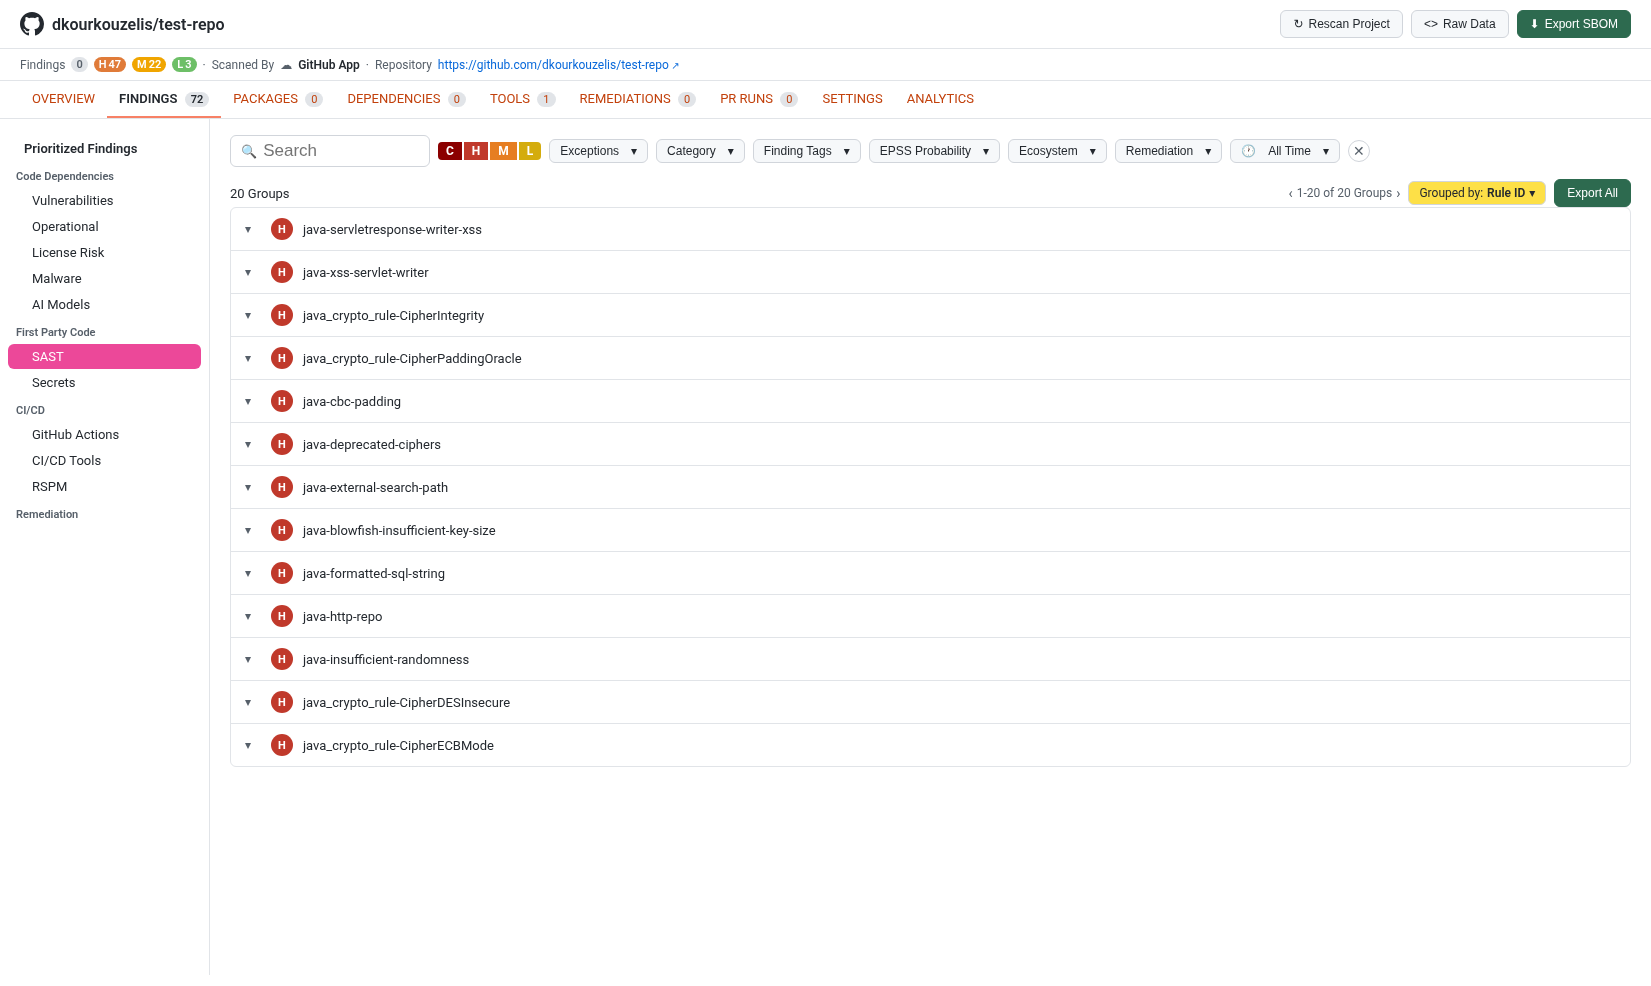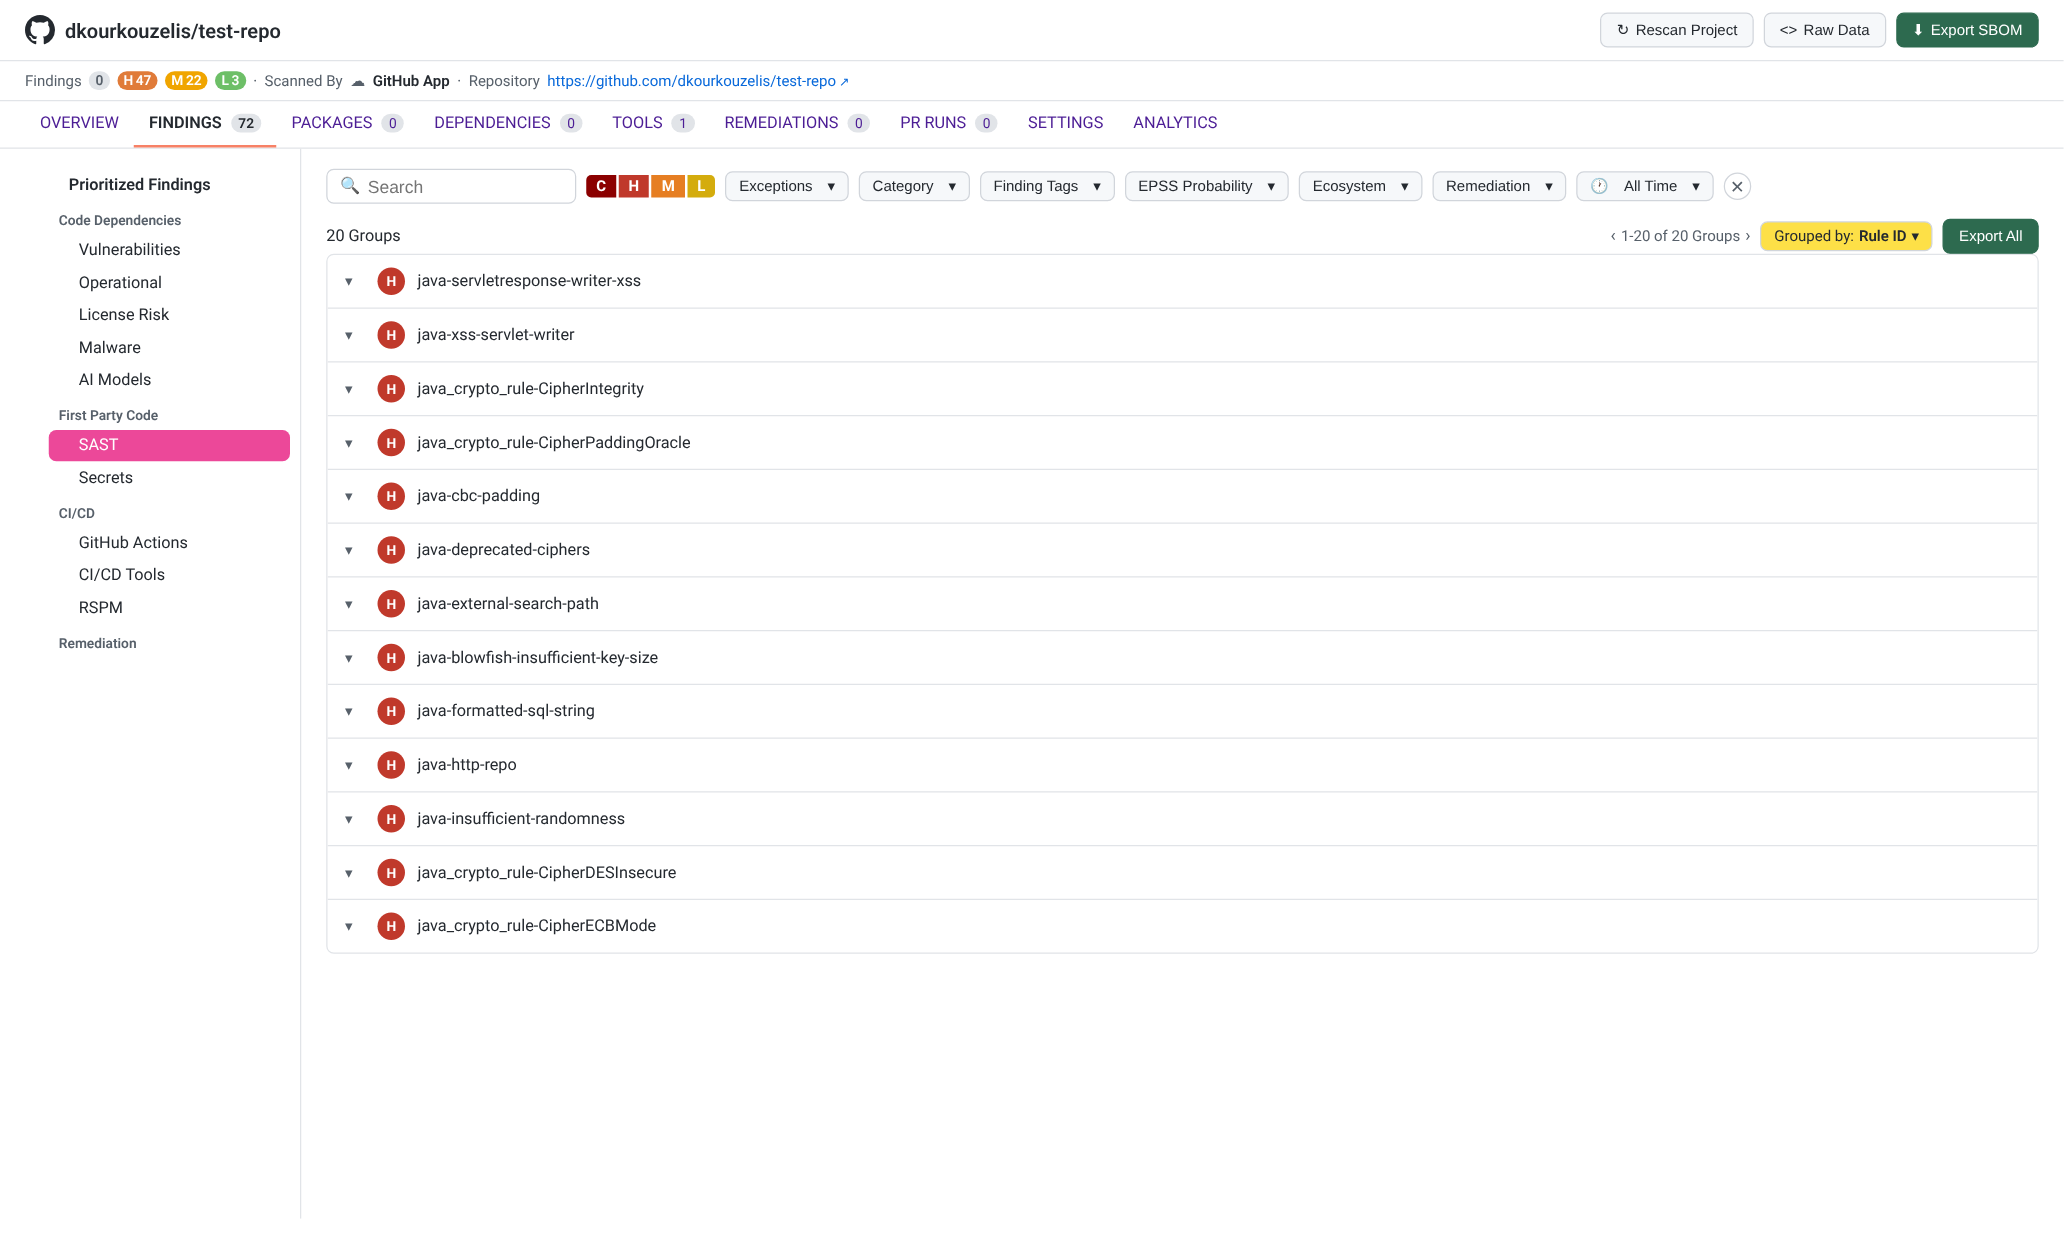--- a/index.html
+++ b/index.html
@@ -18,41 +18,41 @@
     .badge { display: inline-flex; align-items: center; gap: 2px; padding: 1px 5px; border-radius: 10px; font-size: 11px; font-weight: 600; }
     .badge-h { background: #e07b39; color: #fff; }
     .badge-m { background: #f0a500; color: #fff; }
     .badge-l { background: #6dbf67; color: #fff; }
     .badge-neutral { background: #e1e4e8; color: #57606a; }
     .link { color: #0969da; text-decoration: none; }
     .ext-link::after { content: ' ↗'; font-size: 10px; }
 
     
     .nav-tabs { display: flex; padding: 0 20px; border-bottom: 1px solid #e1e4e8; }
-    .nav-tab { padding: 10px 12px; font-size: 13px; color: #4c1d95; cursor: pointer; border-bottom: 2px solid transparent; text-decoration: none; white-space: nowrap; }
+    .nav-tab { padding: 10px 12px; font-size: 13px; color: #c2410c; cursor: pointer; border-bottom: 2px solid transparent; text-decoration: none; white-space: nowrap; }
     .nav-tab.active { color: #24292f; border-bottom-color: #f78166; font-weight: 600; }
     .nav-tab .count { font-size: 11px; background: #e1e4e8; border-radius: 10px; padding: 1px 6px; margin-left: 4px; }
 
     
     .main-layout { display: flex; min-height: calc(100vh - 130px); }
 
     
-    .sidebar { width: 210px; flex-shrink: 0; border-right: 1px solid #e1e4e8; padding: 16px 0; margin-left: 31px; }
+    .sidebar { width: 210px; flex-shrink: 0; border-right: 1px solid #e1e4e8; padding: 16px 0; }
     .sidebar-section-label { font-size: 11px; font-weight: 600; color: #57606a; padding: 8px 16px 4px; text-transform: none; }
     .sidebar-item { display: block; padding: 5px 16px 5px 24px; font-size: 13px; color: #24292f; cursor: pointer; border-radius: 6px; margin: 1px 8px; }
     .sidebar-item.active { background: #ec4899; color: #fff; border-radius: 6px; }
     .sidebar-top-item { display: block; padding: 5px 16px; font-size: 13px; font-weight: 600; color: #24292f; cursor: pointer; margin: 1px 8px; }
 
     
     .content { flex: 1; padding: 16px 20px; }
 
     
     .filter-bar { display: flex; align-items: center; gap: 8px; margin-bottom: 12px; flex-wrap: wrap; }
     .search-box { display: flex; align-items: center; gap: 6px; border: 1px solid #d1d5db; border-radius: 6px; padding: 5px 10px; min-width: 200px; }
-    .search-box input { border: none; outline: none; font-size: 14px; color: #b91c1c; background: transparent; width: 150px; }
+    .search-box input { border: none; outline: none; font-size: 17px; color: #b91c1c; background: transparent; width: 150px; }
     .severity-chips { display: flex; gap: 2px; }
     .chip-c { background: #8b0000; color: #fff; padding: 2px 8px; border-radius: 4px 0 0 4px; font-size: 12px; font-weight: 700; cursor: pointer; }
     .chip-h { background: #c0392b; color: #fff; padding: 2px 8px; font-size: 12px; font-weight: 700; cursor: pointer; }
     .chip-m { background: #e67e22; color: #fff; padding: 2px 8px; font-size: 12px; font-weight: 700; cursor: pointer; }
     .chip-l { background: #d4ac0d; color: #fff; padding: 2px 8px; border-radius: 0 4px 4px 0; font-size: 12px; font-weight: 700; cursor: pointer; }
     .filter-btn { display: flex; align-items: center; gap: 12px; padding: 4px 10px; border: 1px solid #d1d5db; border-radius: 6px; background: #f6f8fa; cursor: pointer; font-size: 12px; color: #24292f; }
     .filter-clear { display: flex; align-items: center; justify-content: center; width: 22px; height: 22px; border-radius: 50%; border: 1px solid #d1d5db; cursor: pointer; color: #57606a; font-size: 14px; }
 
     
     .results-bar { display: flex; align-items: center; justify-content: space-between; }

